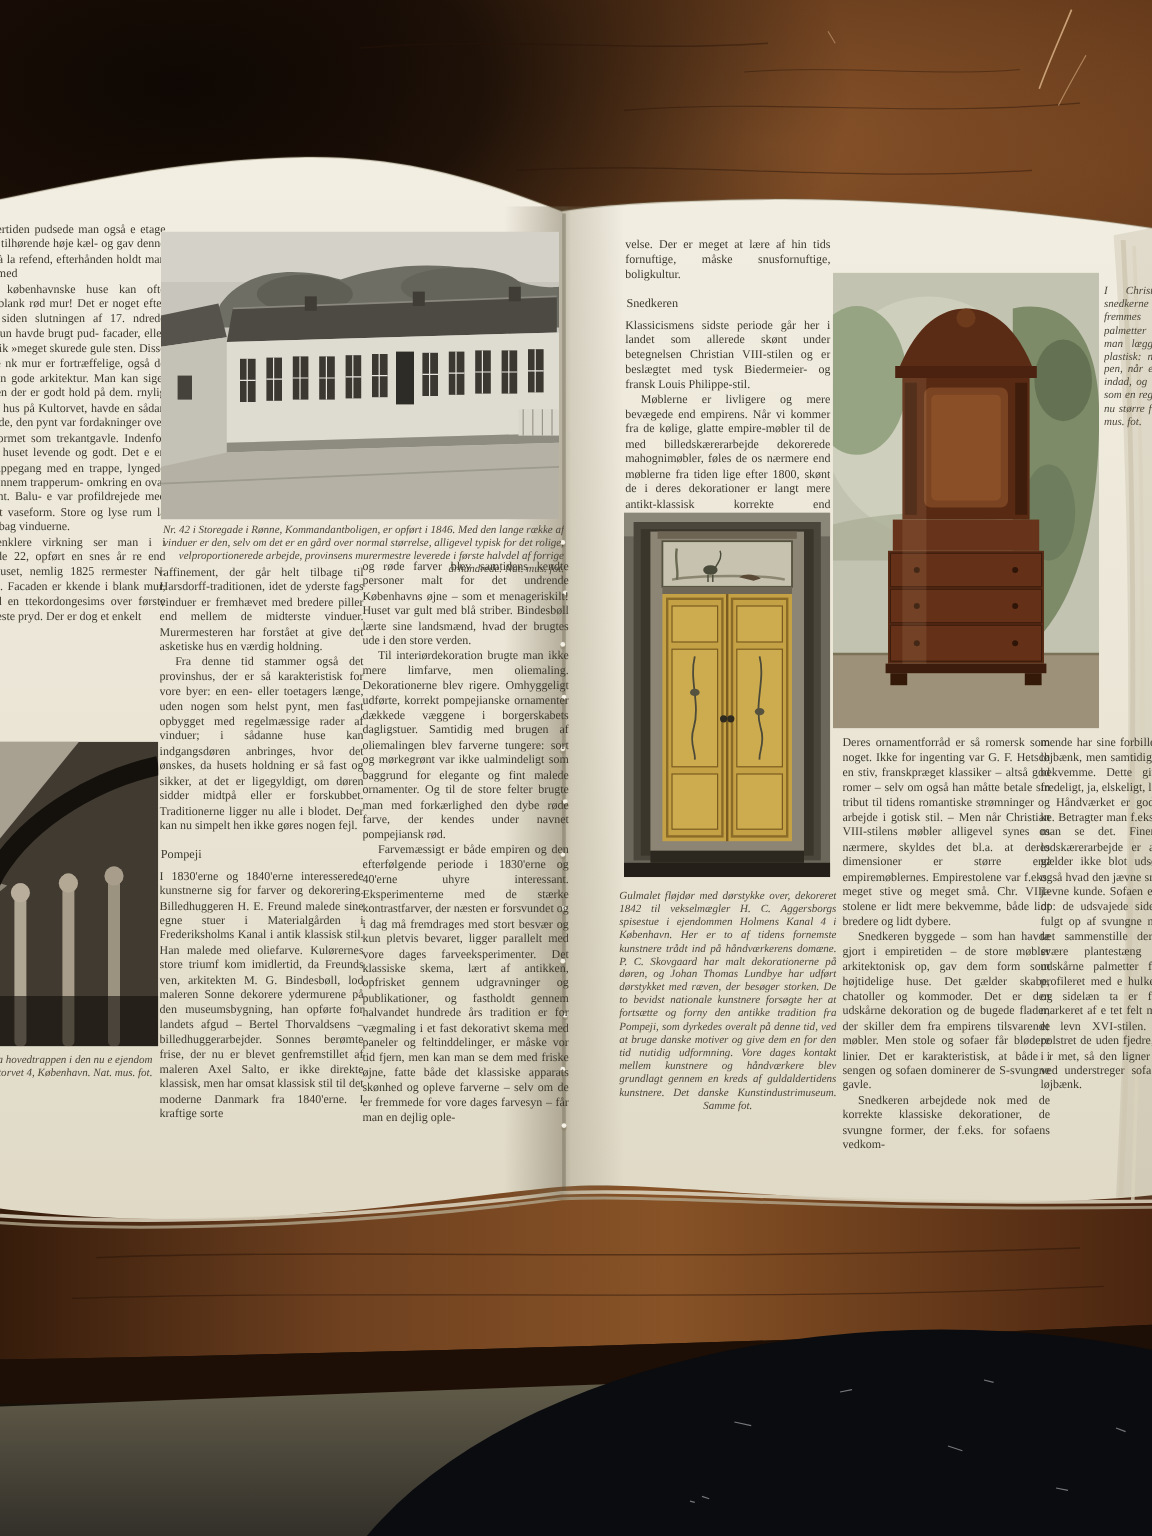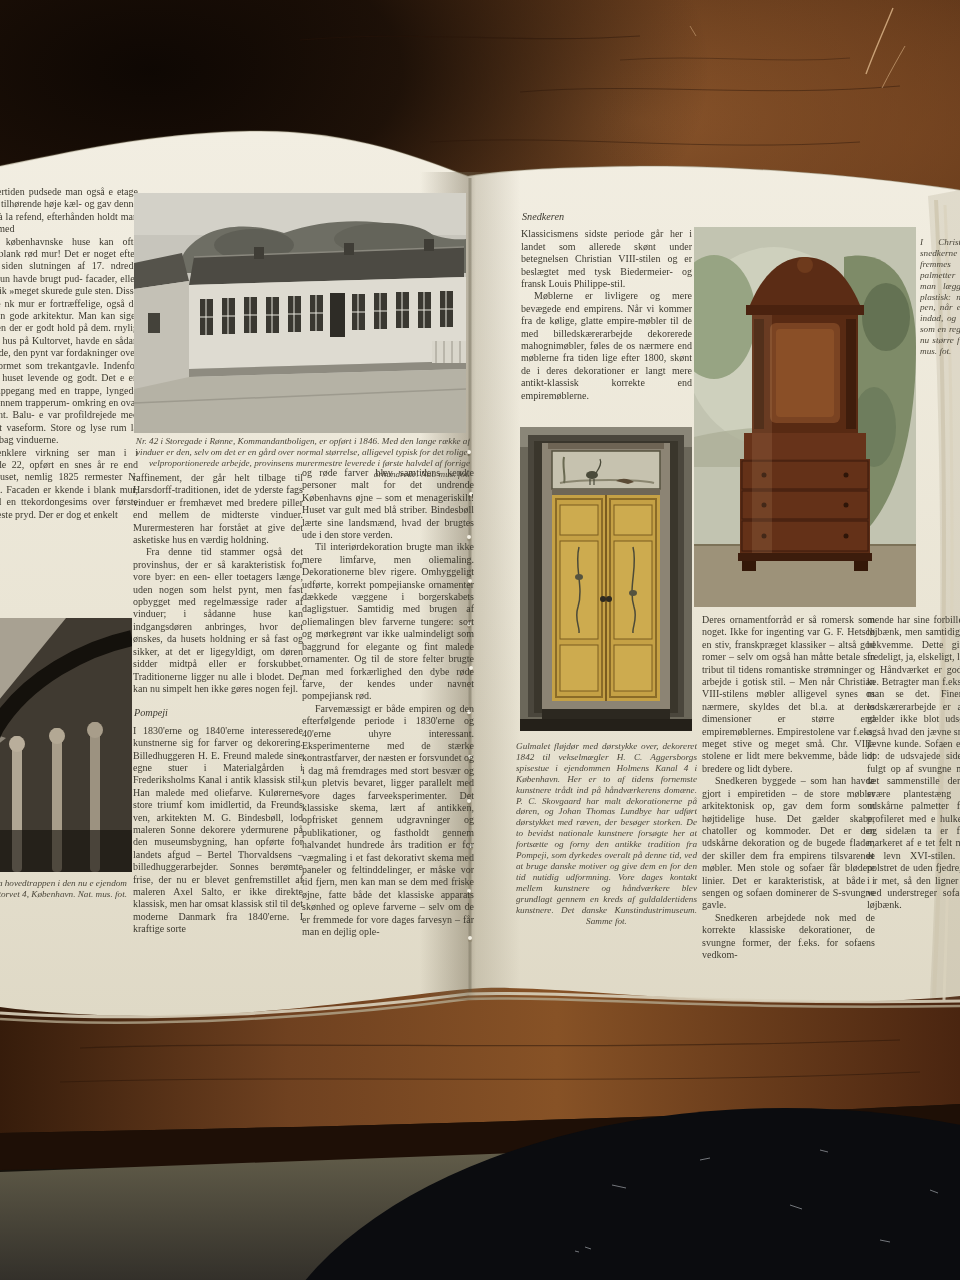--- a/index.html
+++ b/index.html
@@ -3,21 +3,21 @@
 <meta charset="utf-8">
 <style>
   html,body{margin:0;padding:0}
   #stage{position:relative;width:960px;height:1280px;overflow:hidden;background:#17100a;
          font-family:"Liberation Serif","DejaVu Serif",serif}
   #backdrop{position:absolute;inset:0}
   .abs{position:absolute}
   .col{font-size:10px;line-height:12.4px;color:#3c392f;text-align:justify;overflow:hidden}
   .col p{margin:0;padding:0}
   .col p.ind{text-indent:13px}
-  .col .subhead{font-style:italic;margin:12px 0 5px 1px;font-size:10.2px}
+  .col .subhead{margin:12px 0 5px 1px;font-size:10.2px}
   .gap{margin-top:12px}
   .gap-sm{margin-top:6px}
   .caption{font-style:italic;font-size:9.2px;line-height:10.9px;color:#4b473b;text-align:justify;overflow:hidden}
   .caption.center{text-align:right}
   .caption.justlast{text-align:justify;text-align-last:center}
   .photo{position:absolute;overflow:hidden}
   .photo svg{display:block;width:100%;height:100%}
 </style>
 </head>
 <body>
@@ -218,20 +218,21 @@
       </g>
       <rect x="38" y="128" width="16" height="126" fill="#9a8f7c"></rect>
       <circle cx="46" cy="120" r="10" fill="#ab9f8a"></circle>
       <rect y="212" width="196" height="42" fill="rgba(20,16,12,0.6)"></rect>
     </svg>
   </div>
 
   <div class="caption center abs" style="left:-45px;top:878px;width:172px;height:50px"><span>alustre fra hovedtrappen i den nu e ejendom Kultorvet 4, København. Nat. mus. fot.</span></div>
 
   <div class="col abs" style="left:521px;top:199px;width:171px;max-height:229px">
+    <p>velse. Der er meget at lære af hin tids fornuftige, måske snusfornuftige, boligkultur.</p>
     <div class="subhead">Snedkeren</div>
     <p>Klassicismens sidste periode går her i landet som allerede skønt under betegnelsen Christian VIII-stilen og er beslægtet med tysk Biedermeier- og fransk Louis Philippe-stil.</p>
     <p class="ind">Møblerne er livligere og mere bevægede end empirens. Når vi kommer fra de kølige, glatte empire-møbler til de med billedskærerarbejde dekorerede mahognimøbler, føles de os nærmere end møblerne fra tiden lige efter 1800, skønt de i deres dekorationer er langt mere antikt-klassisk korrekte end empiremøblerne.</p>
   </div>
 
   <div class="photo" style="left:520px;top:427px;width:172px;height:304px">
     <svg viewBox="0 0 172 304">
       <rect width="172" height="304" fill="#6b675a"></rect>
       <rect width="172" height="20" fill="#8a8678"></rect>
       <rect x="8" y="8" width="156" height="282" fill="#4a463c"></rect>

